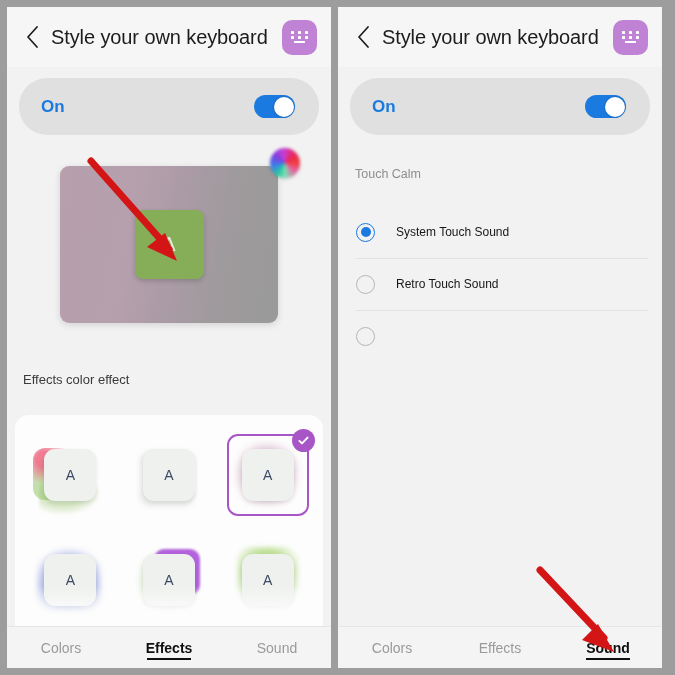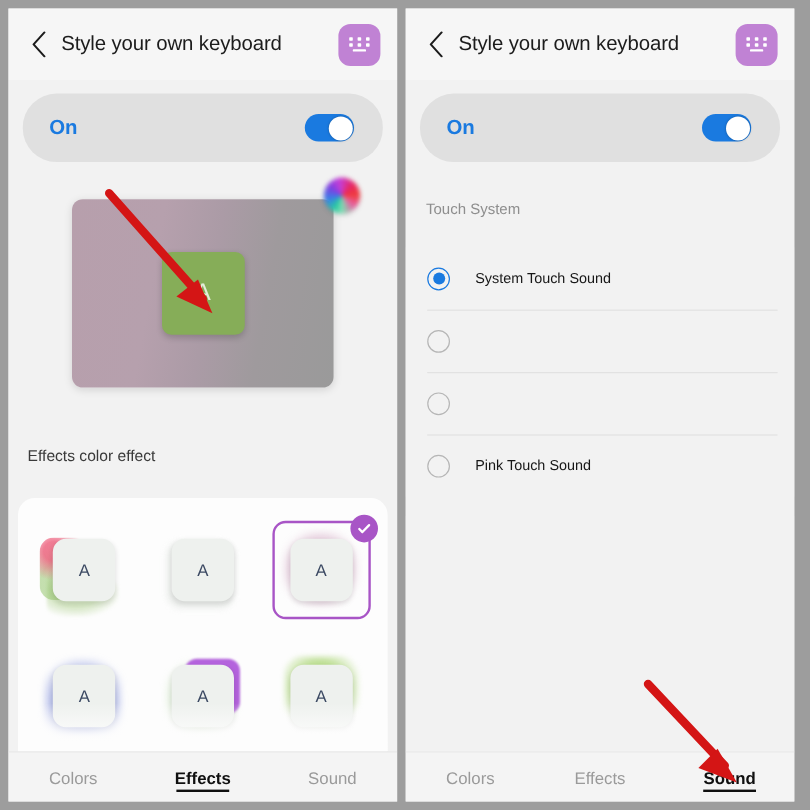--- a/index.html
+++ b/index.html
@@ -35,21 +35,21 @@
     box-sizing:border-box;
   }
   .back-icon{
     width:26px;height:26px;flex:0 0 26px;
     display:flex;align-items:center;justify-content:center;
     cursor:pointer;
   }
   .back-icon svg{display:block;}
   .appbar-title{
     flex:1 1 auto;
-    font-size:17px;color:#1c1c1c;
+    font-size:20px;color:#1c1c1c;
     margin-left:6px;
     letter-spacing:-0.1px;
     white-space:nowrap;
   }
   .kb-badge{
     width:35px;height:35px;flex:0 0 35px;
     border-radius:10px;
     background:#c082d4;
     display:flex;align-items:center;justify-content:center;
     cursor:pointer;
@@ -461,36 +461,33 @@
 
     <div class="scroll">
 
       <div class="onoff">
         <span class="lbl">On</span>
         <span class="switch">
             <span class="knob"></span>
           </span>
       </div>
 
-      <div class="group-label">Touch System</div>
+      <div class="group-label">Touch Calm</div>
 
       <div class="sound-list">
         <div class="sound-row">
           <span class="radio on"></span>
           <span class="sound-name">System Touch Sound</span>
         </div>
         <div class="sound-row">
           <span class="radio"></span>
+          <span class="sound-name">Retro Touch Sound</span>
         </div>
         <div class="sound-row">
           <span class="radio"></span>
-        </div>
-        <div class="sound-row">
-          <span class="radio"></span>
-          <span class="sound-name">Pink Touch Sound</span>
         </div>
       </div>
 
       <div class="filler"></div>
     </div>
 
     <div class="tabbar">
       <div class="tab"><span>Colors</span></div>
       <div class="tab"><span>Effects</span></div>
       <div class="tab active"><span>Sound</span><span class="ul" style="width:44px"></span></div>

